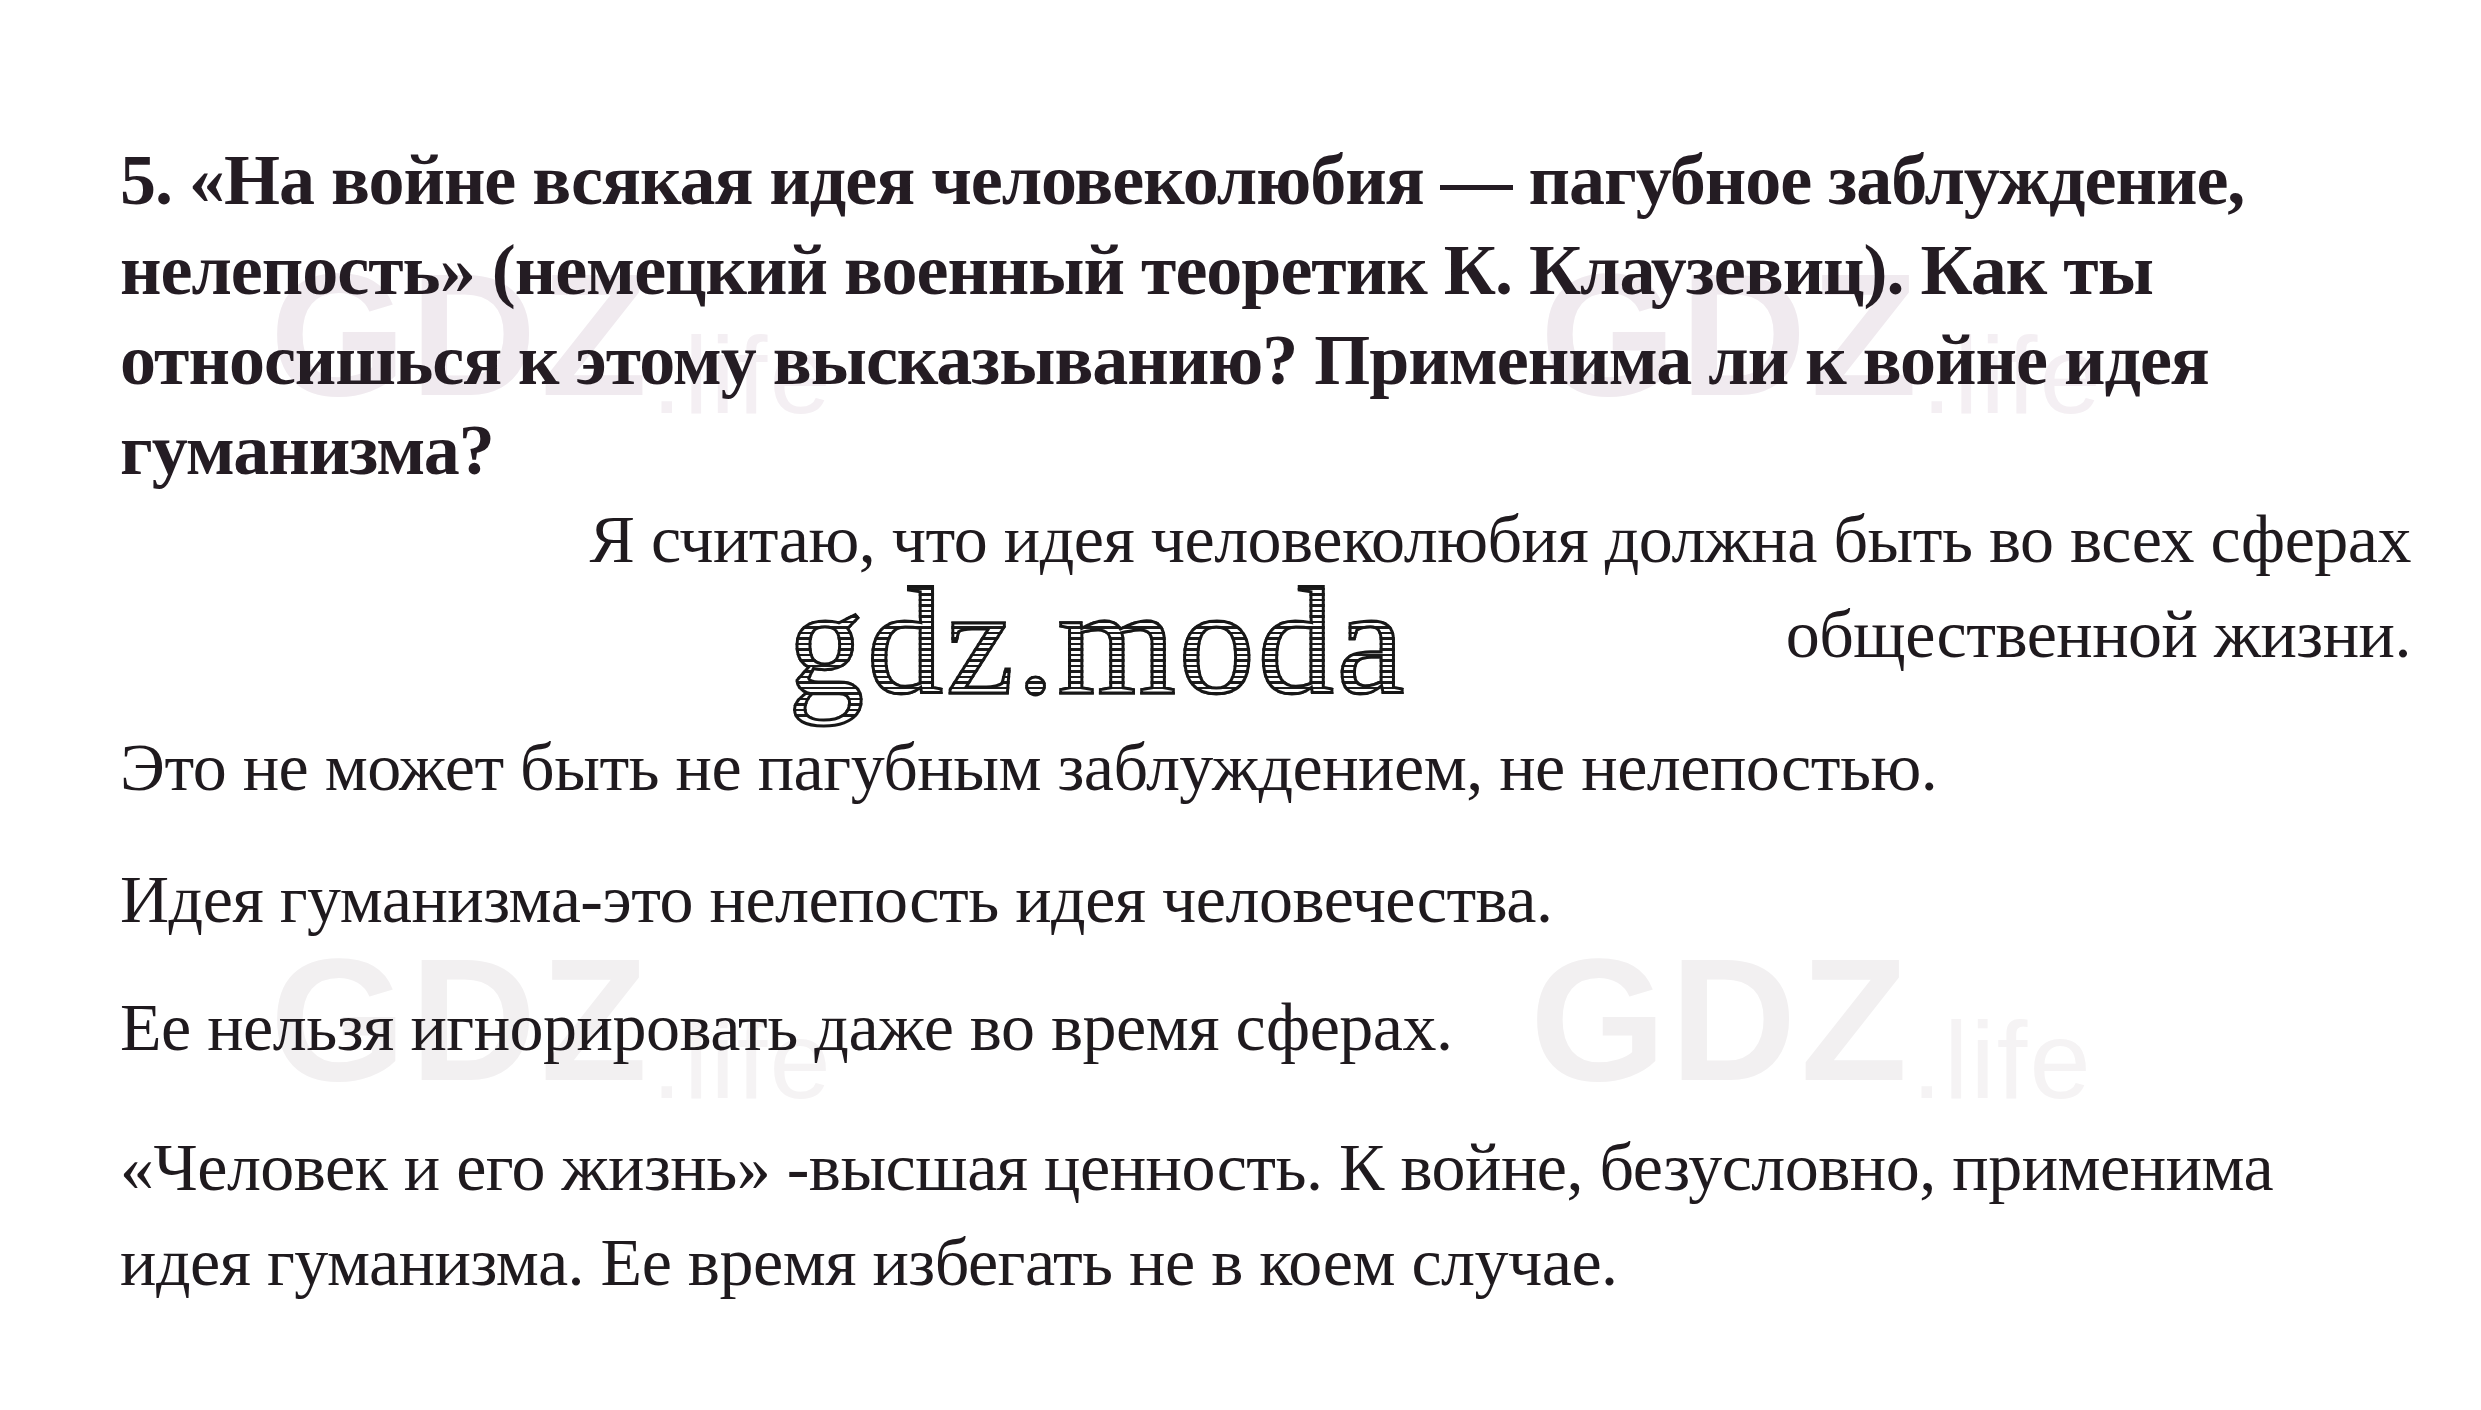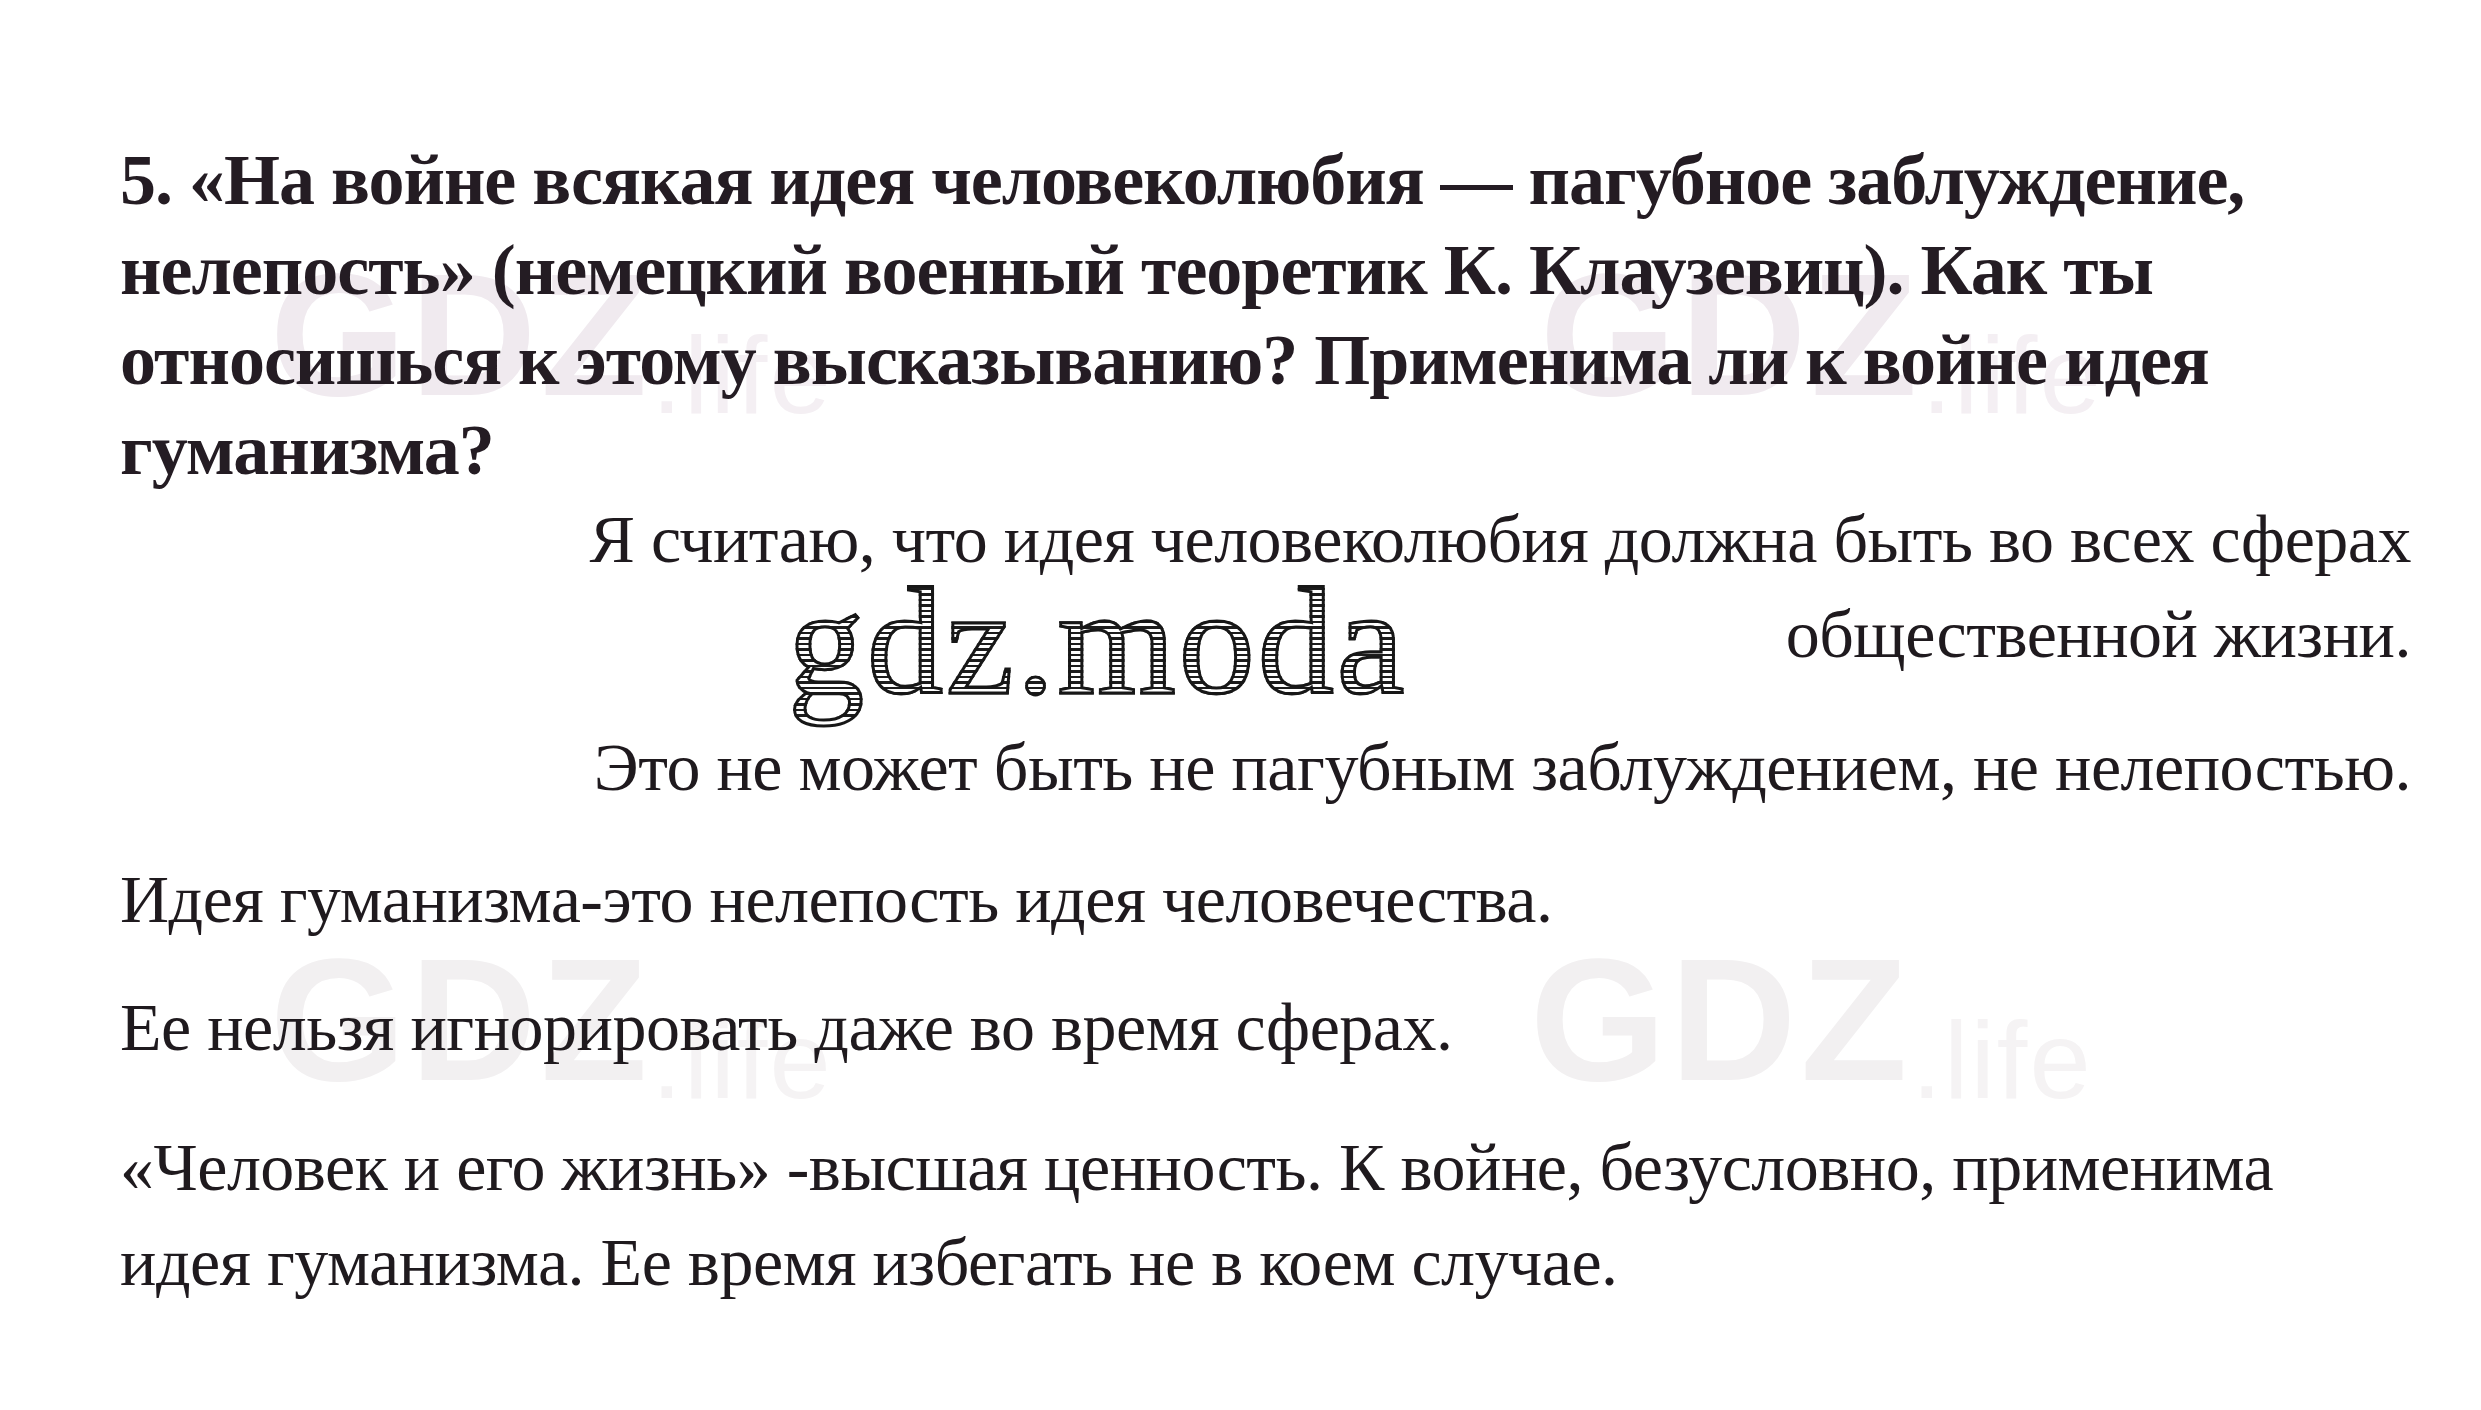--- a/index.html
+++ b/index.html
@@ -69,21 +69,21 @@
     z-index: 1;
     left: 120px;
     right: 70px;
     font-size: 68px;
     line-height: 95px;
     letter-spacing: -0.5px;
     color: #1f1a1e;
     white-space: pre-line;
   }
   .para-1 { top: 492px; text-align: right; }
-  .para-2 { top: 720px; text-align: right; }
+  .para-2 { top: 720px; }
   .para-3 { top: 852px; }
   .para-4 { top: 980px; }
   .para-5 { top: 1120px; }
 
   
   .center-wm {
     position: absolute;
     z-index: 2;
     left: 788px;
     top: 566px;

